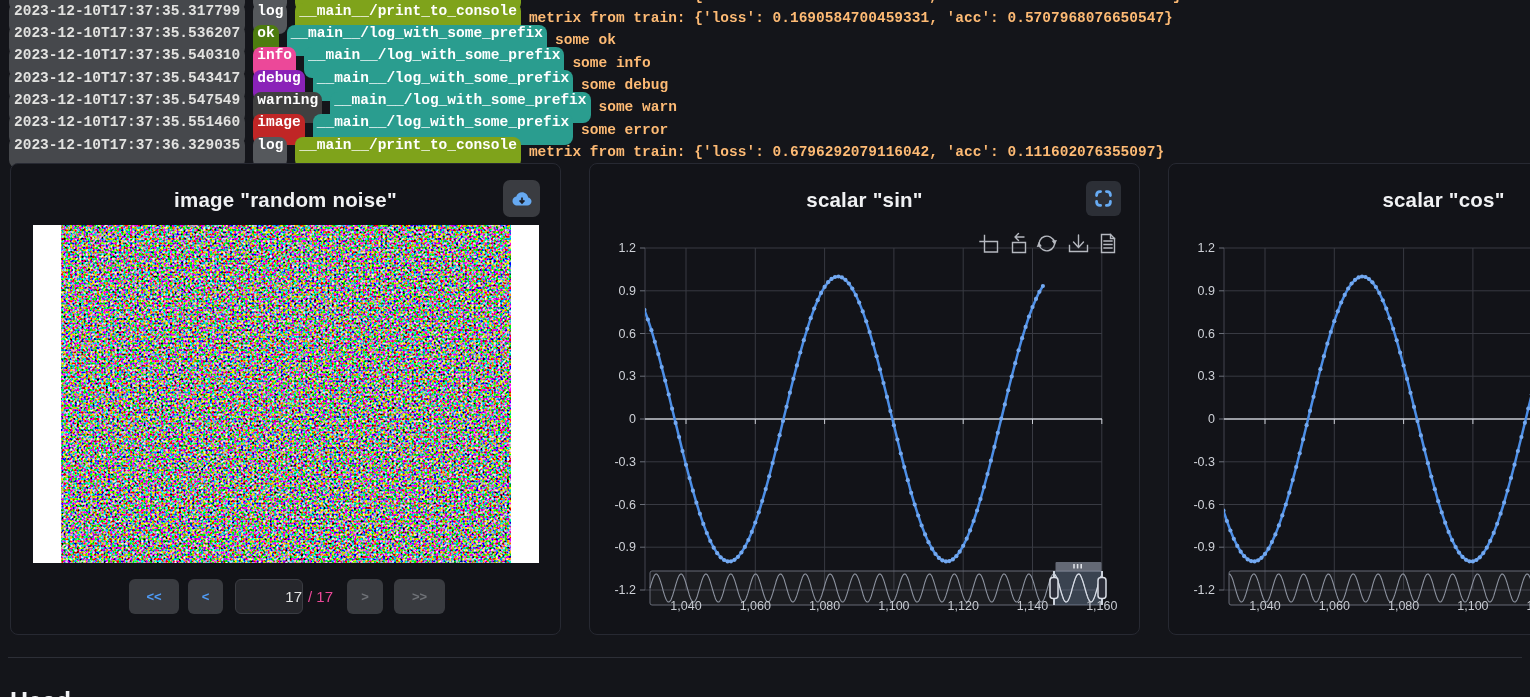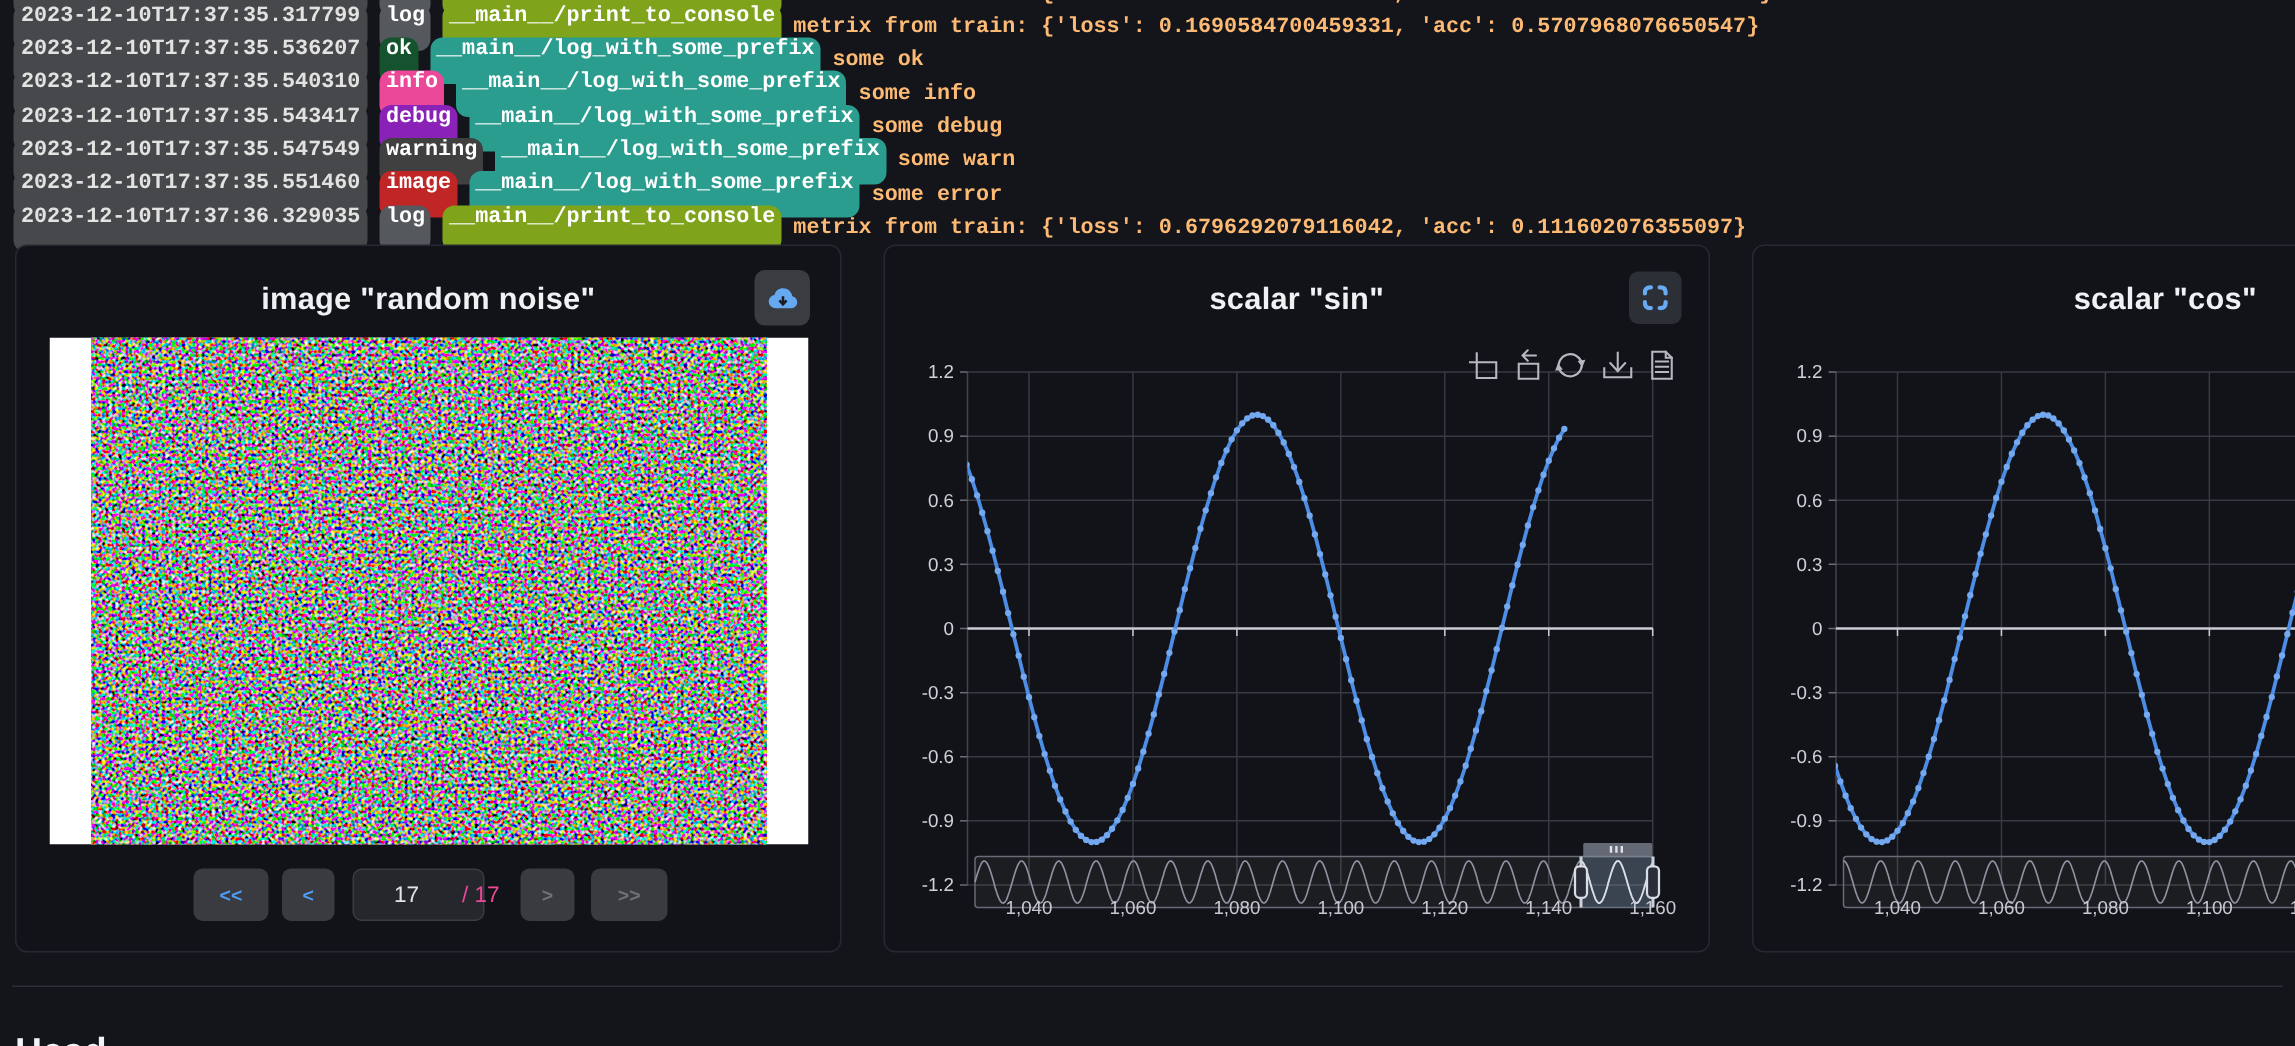--- a/index.html
+++ b/index.html
@@ -14,23 +14,23 @@
   background:#121318; border:1px solid #272932; border-radius:8px; }
 .ctitle { position:absolute; top:24px; left:0; width:100%; text-align:center;
   font-size:20.5px; font-weight:bold; color:#f0f1f3; letter-spacing:0.2px; }
 .cbtn { position:absolute; display:flex; align-items:center; justify-content:center;
   width:37px; height:37px; border-radius:7px; background:#3a3c41; }
 .ebtn { position:absolute; left:496px; top:17px; width:35px; height:35px;
   border-radius:6px; background:#2c2f36; display:flex; align-items:center; justify-content:center; }
 .pgbtn { position:absolute; top:415px; height:35px; border-radius:6px; background:#393b40;
   color:#4f9cf7; font-size:13px; font-weight:bold; text-align:center; line-height:35px; }
 .pgbtn.dis { color:#6f7277; }
-.pginput { position:absolute; top:415px; left:224px; width:88px; height:35px;
+.pginput { position:absolute; top:415px; left:224px; width:68px; height:35px;
   border-radius:6px; background:#26272c; border:1px solid #3a3c42; color:#e4e4e4;
-  font-size:15px; text-align:center; text-indent:-16px; line-height:33px; }
+  font-size:15px; text-align:right; text-indent:-16px; line-height:33px; }
 .pgtotal { position:absolute; top:415px; left:297px; height:35px; line-height:35px;
   color:#ec4899; font-size:15px; }
 .divider { position:absolute; left:8px; right:8px; top:657px; height:1px; background:#2d2f37; }
 .heading { position:absolute; left:10px; top:686.5px; font-size:25px; font-weight:bold; color:#f2f3f5; }
 </style></head>
 <body>
 <div class="logs">
 <div class="lrow">
       <span class="pill ts">2023-12-10T17:37:35.315001</span>
       <span class="pill" style="background:#55585c">log</span>
@@ -38,21 +38,21 @@
       <span class="msg">metrix from train: {'loss': 0.6099945948517294, 'acc': 0.07676458561625753}</span>
     </div>
 <div class="lrow">
       <span class="pill ts">2023-12-10T17:37:35.317799</span>
       <span class="pill" style="background:#55585c">log</span>
       <span class="pill" style="background:#7fa31b">__main__/print_to_console</span>
       <span class="msg">metrix from train: {'loss': 0.1690584700459331, 'acc': 0.5707968076650547}</span>
     </div>
 <div class="lrow">
       <span class="pill ts">2023-12-10T17:37:35.536207</span>
-      <span class="pill" style="background:#14532d">ok</span>
+      <span class="pill" style="background:#4d7c0f">ok</span>
       <span class="pill" style="background:#2a9d8f">__main__/log_with_some_prefix</span>
       <span class="msg">some ok</span>
     </div>
 <div class="lrow">
       <span class="pill ts">2023-12-10T17:37:35.540310</span>
       <span class="pill" style="background:#ec4899">info</span>
       <span class="pill" style="background:#2a9d8f">__main__/log_with_some_prefix</span>
       <span class="msg">some info</span>
     </div>
 <div class="lrow">

